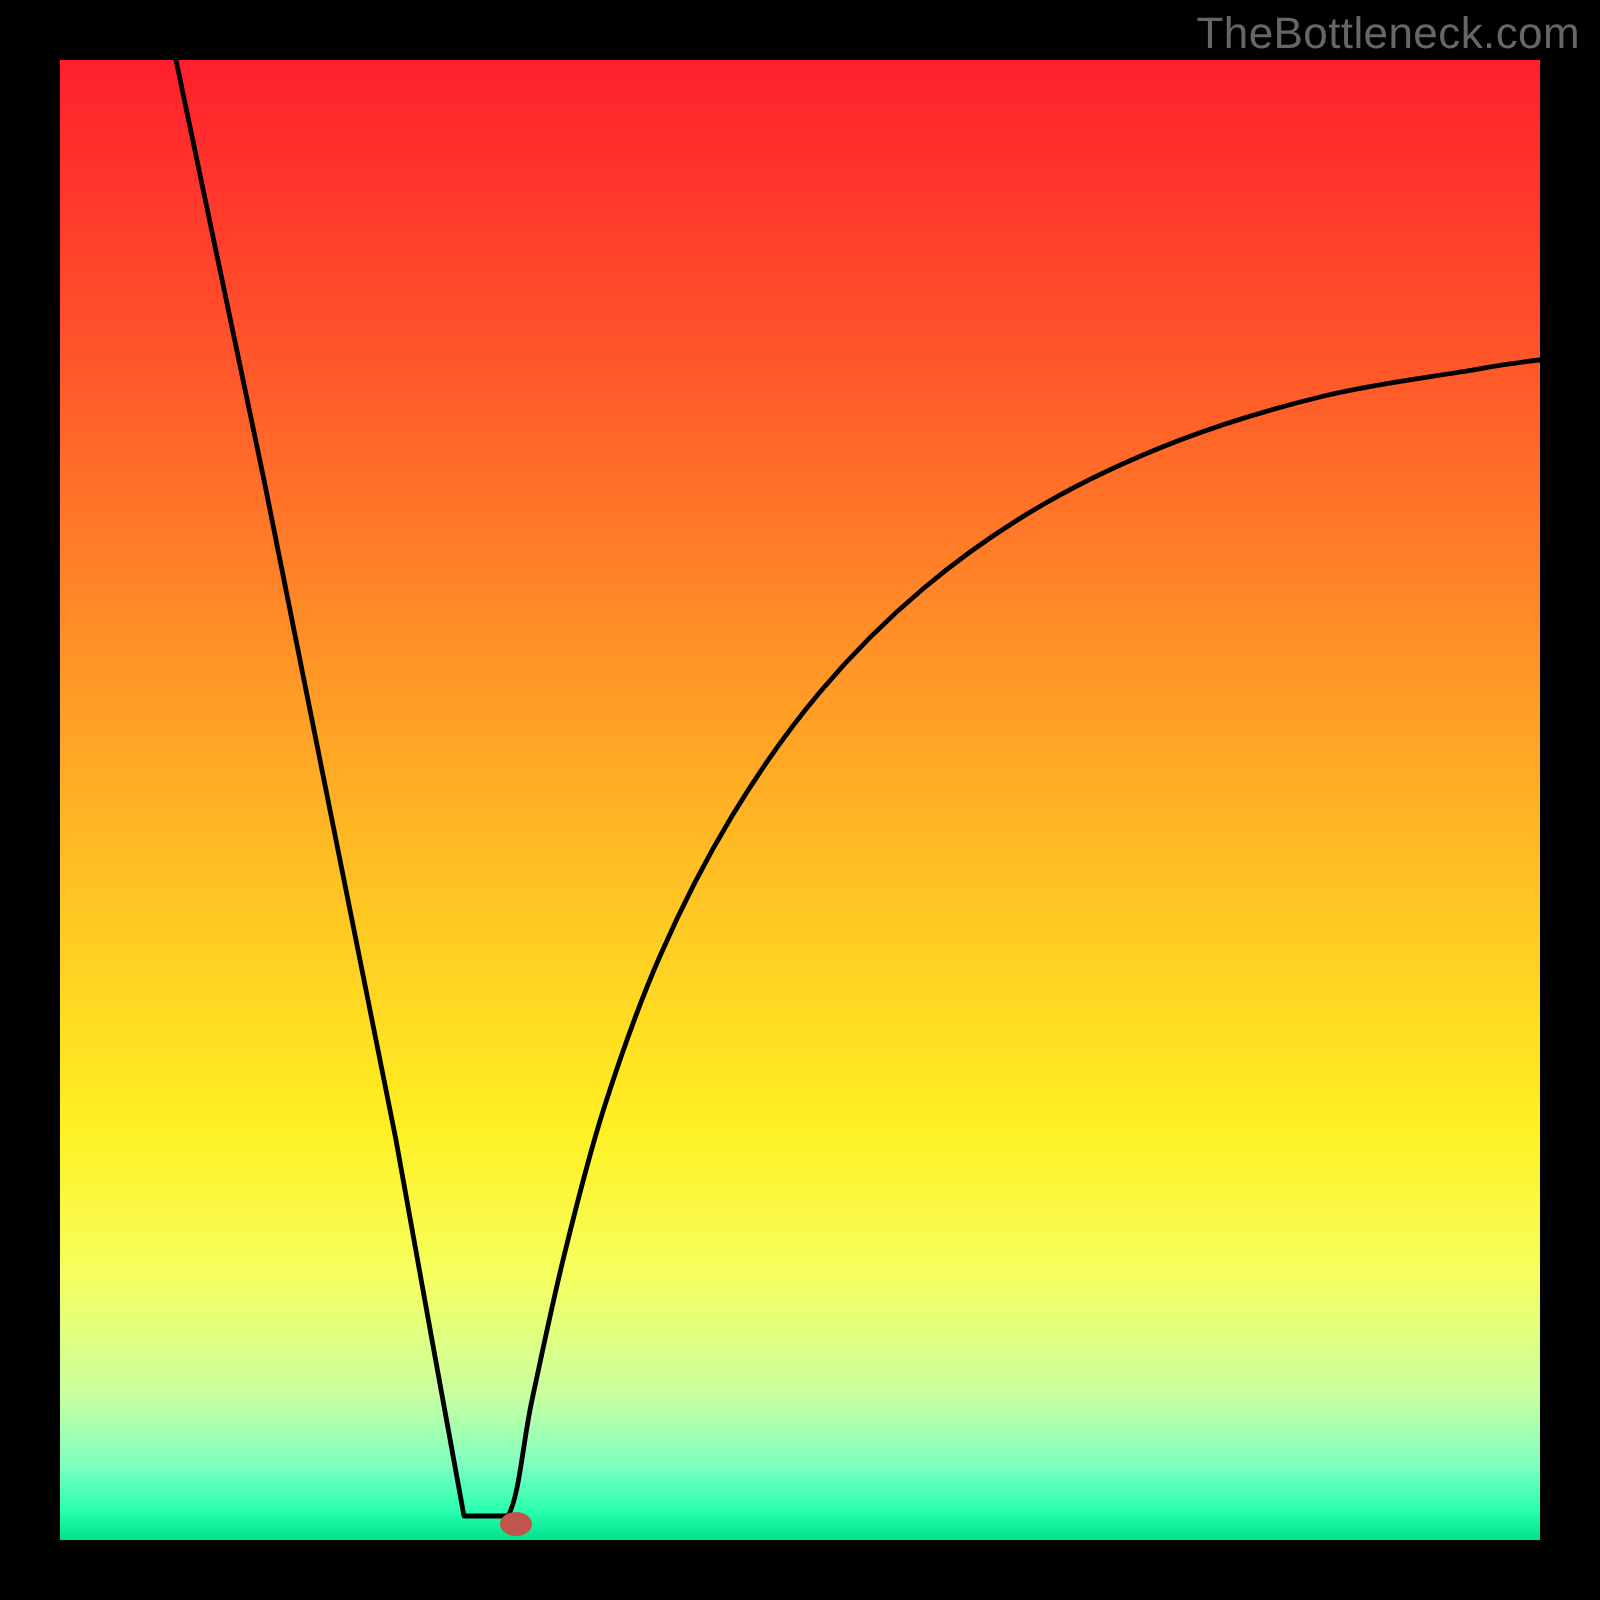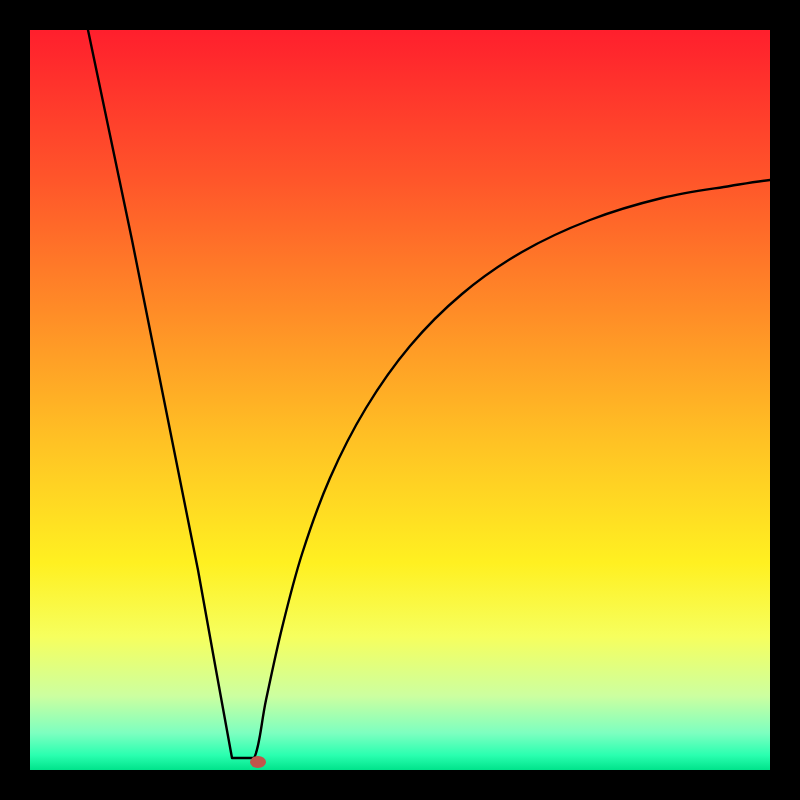--- a/index.html
+++ b/index.html
@@ -54,20 +54,21 @@
     font-weight: 500;
     letter-spacing: 0.2px;
     user-select: none;
   }
 </style>
 </head>
 <body>
 
 <div class="frame">
 
+  <div class="watermark">TheBottleneck.com</div>
 
   <div class="plot-area">
     <svg class="curve-layer" viewBox="0 0 740 740" preserveAspectRatio="none">
       <path fill="none" d="M 58 0 L 80 105 L 102 210 L 124 320 L 146 430 L 168 540 L 186 640 L 202 728 L 202 728 L 224 728 L 224 728 C 229.66666666666666 718.3333333333334, 231.33333333333334 691.6666666666666, 236 670 C 240.66666666666666 648.3333333333334, 246 622.3333333333334, 252 598 C 258 573.6666666666666, 264 549, 272 524 C 280 499, 289.3333333333333 472.3333333333333, 300 448 C 310.6666666666667 423.6666666666667, 322.6666666666667 400, 336 378 C 349.3333333333333 356, 364 335, 380 316 C 396 297, 413.3333333333333 279.6666666666667, 432 264 C 450.6666666666667 248.33333333333334, 470.6666666666667 234.33333333333334, 492 222 C 513.3333333333334 209.66666666666666, 536.6666666666666 199, 560 190 C 583.3333333333334 181, 608.6666666666666 173.66666666666666, 632 168 C 655.3333333333334 162.33333333333334, 682 159, 700 156 C 718 153, 726.6666666666666 151.33333333333334, 740 150" stroke="#000000" stroke-width="2.4" stroke-linecap="round" stroke-linejoin="round"></path>
       <ellipse fill="#c1554b" cx="228" cy="732" rx="8" ry="6"></ellipse>
     </svg>
   </div>
 
 </div>
 

